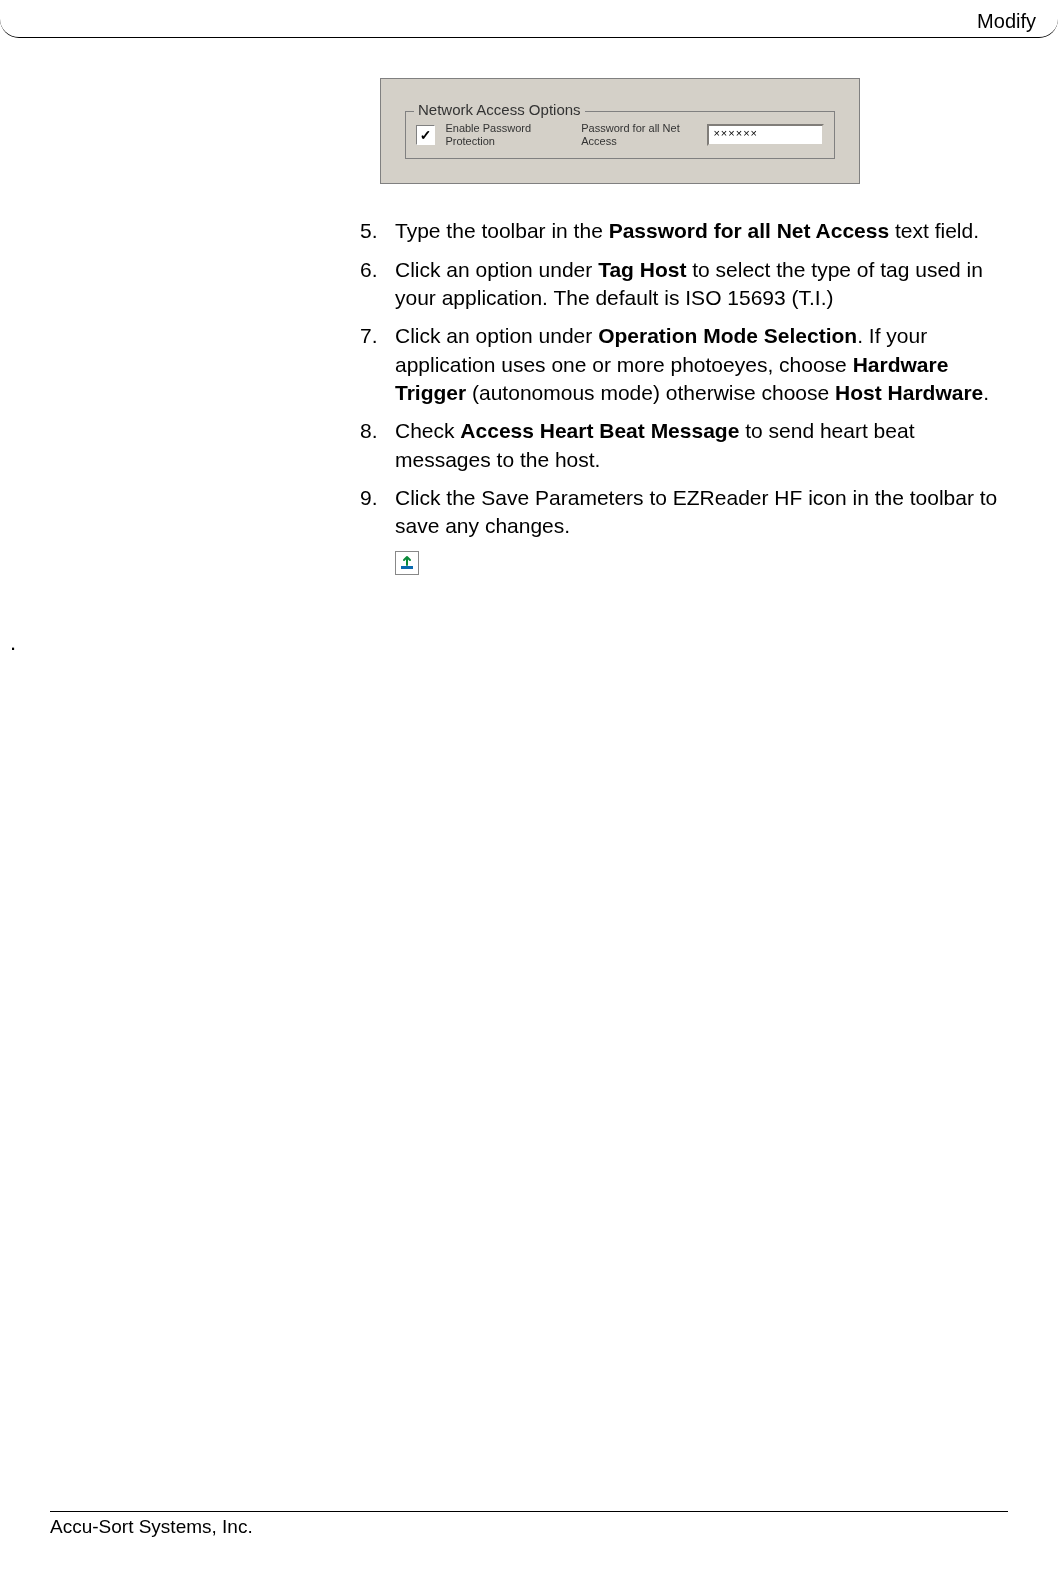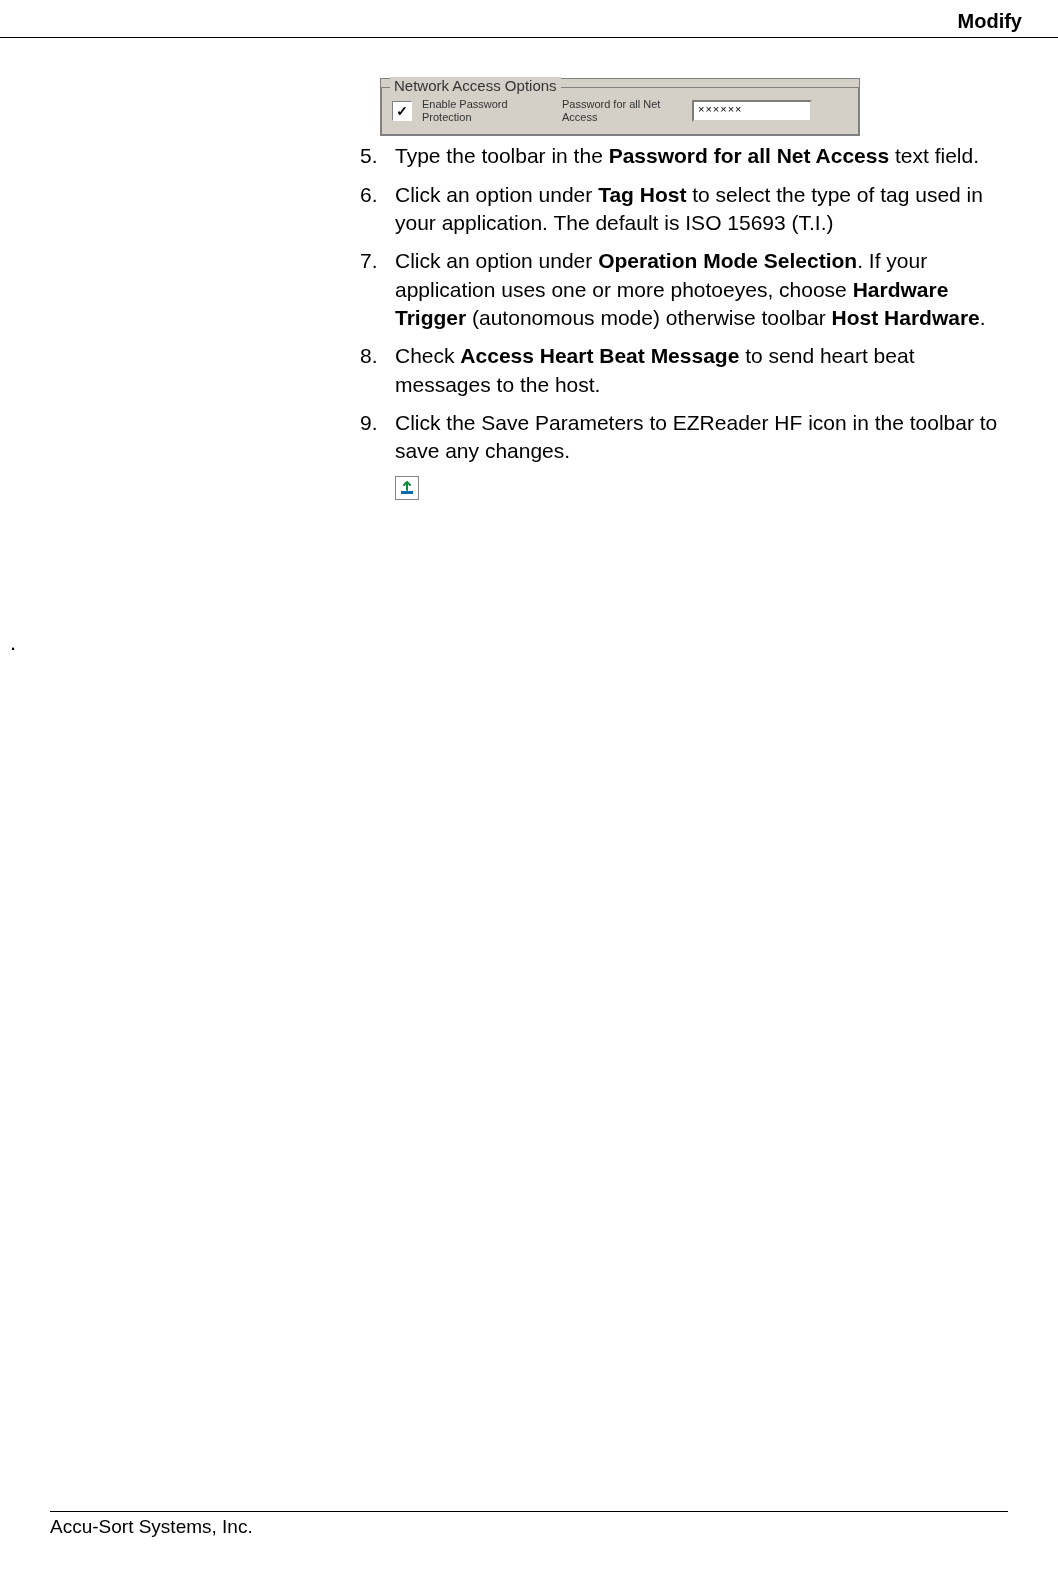--- a/index.html
+++ b/index.html
@@ -6,35 +6,36 @@
     body {
       font-family: Arial, Helvetica, sans-serif;
       background: white;
       color: black;
       width: 1058px;
       height: 1572px;
       position: relative;
     }
     .page-header {
       border-bottom: 1.5px solid black;
-      padding: 10px 36px 4px 50px;
+      padding: 10px 22px 4px 50px;
       text-align: right;
-      font-weight: bold;
+      font-weight: normal;
       font-size: 20px;
+      border-radius: 19px;
     }
     .content-area {
       padding: 40px 60px 0 360px;
     }
     .dialog-image {
       margin-left: 20px;
-      margin-bottom: 6px;
+      margin-bottom: 33px;
       width: 480px;
       background: #d4d0c8;
       border: 1px solid #808080;
-      padding: 0;
+      padding: 24px;
     }
     .fieldset-box {
       border: 1px solid #808080;
       position: relative;
       padding: 10px 10px 10px 10px;
       margin-top: 8px;
     }
     .fieldset-legend {
       position: absolute;
       top: -11px;
@@ -159,21 +160,21 @@
     </li>
     <li>
       <span class="num">6.</span>
       <span class="body">
         <span>Click an option under </span><span class="bold">Tag Host</span><span> to select the type of tag used in your application. The default is ISO 15693 (T.I.)</span>
       </span>
     </li>
     <li>
       <span class="num">7.</span>
       <span class="body">
-        <span>Click an option under </span><span class="bold">Operation Mode Selection</span><span>. If your application uses one or more photoeyes, choose </span><span class="bold">Hardware Trigger</span><span> (autonomous mode) otherwise toolbar </span><span class="bold">Host Hardware</span><span>.</span>
+        <span>Click an option under </span><span class="bold">Operation Mode Selection</span><span>. If your application uses one or more photoeyes, choose </span><span class="bold">Hardware Trigger</span><span> (autonomous mode) otherwise choose </span><span class="bold">Host Hardware</span><span>.</span>
       </span>
     </li>
     <li>
       <span class="num">8.</span>
       <span class="body">
         <span>Check </span><span class="bold">Access Heart Beat Message</span><span> to send heart beat messages to the host.</span>
       </span>
     </li>
     <li>
       <span class="num">9.</span>

